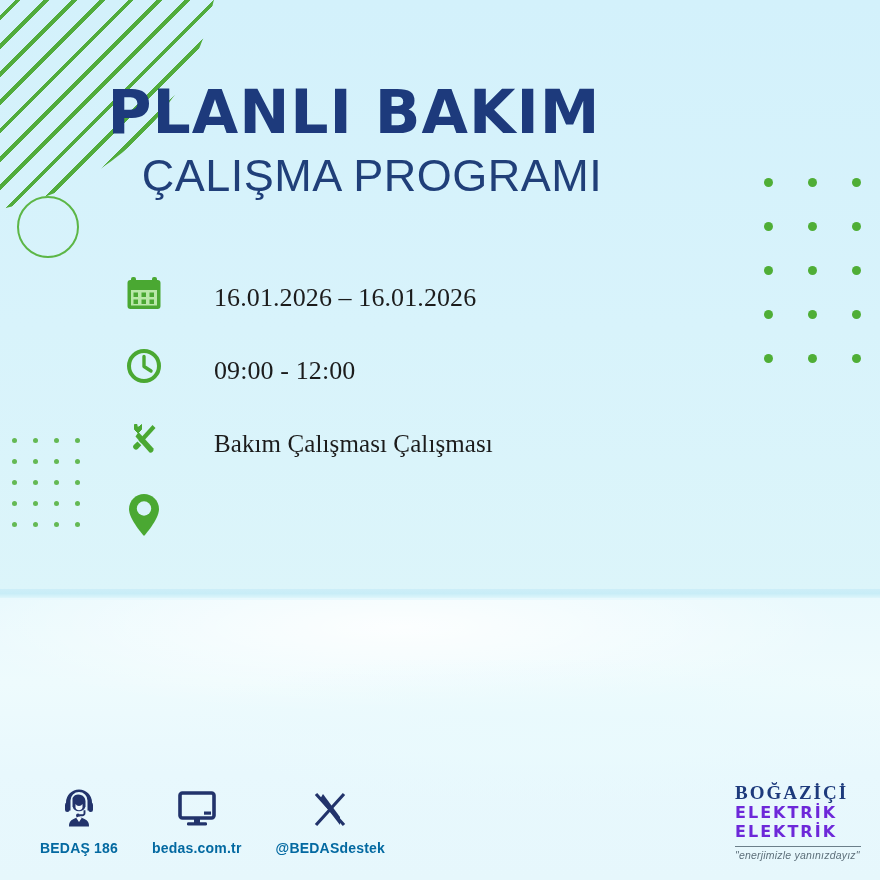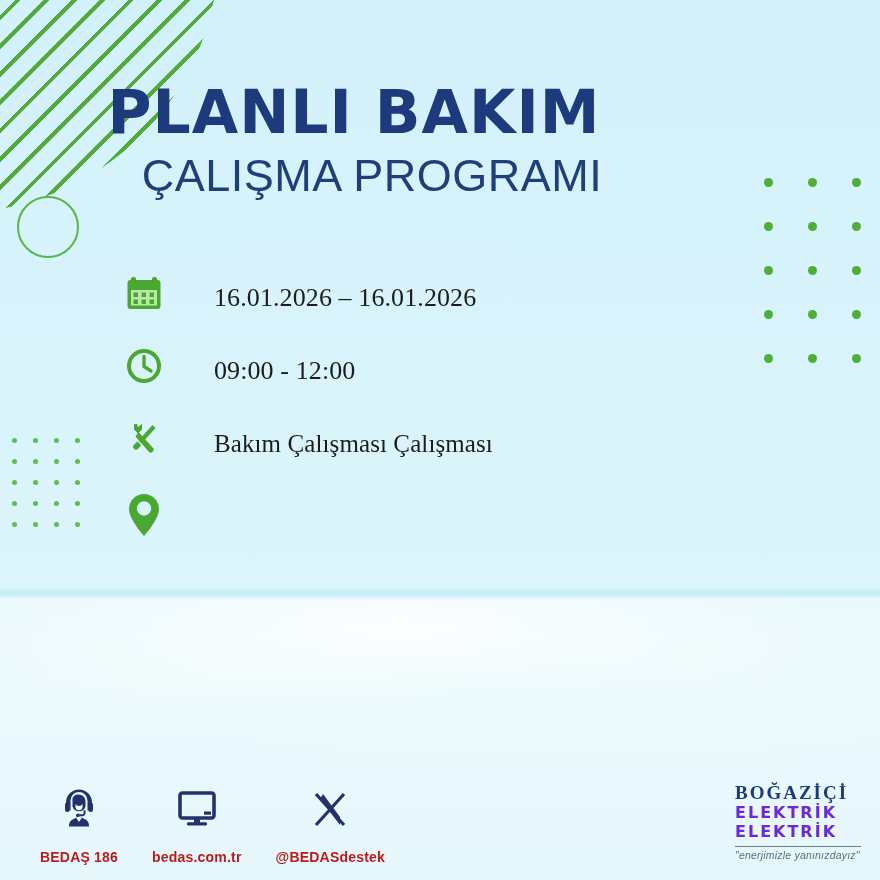--- a/index.html
+++ b/index.html
@@ -96,21 +96,21 @@
   #row-time .txt{font-size:26px;}
   #row-desc{margin-bottom:20px;}
   #row-loc .txt{max-width:620px;}
 
   
   .footer{position:absolute;left:40px;top:786px;display:flex;align-items:flex-start;}
   .fitem{display:flex;flex-direction:column;align-items:center;width:auto;margin-right:34px;}
   .fitem .ficon{height:46px;display:flex;align-items:center;justify-content:center;}
   .fitem .flabel{
     font-family:"Liberation Sans", sans-serif;
-    font-size:14px;font-weight:bold;color:#b91c1c;margin-top:17px;
+    font-size:14px;font-weight:bold;color:#0369a1;margin-top:8px;
     white-space:nowrap;letter-spacing:.2px;
   }
   #foot-web .flabel,#foot-x .flabel{font-weight:bold;}
 
   
   .logo{position:absolute;left:735px;top:782px;text-align:left;}
   .logo-l1{font-family:Liberation Serif, serif;font-size:19px;font-weight:bold;
            color:#1d3a7c;letter-spacing:2.0px;line-height:1.18;}
   .logo-l2,.logo-l3{font-family:"DejaVu Sans", sans-serif;font-size:16px;font-weight:bold;
            color:#6d28d9;letter-spacing:2.0px;line-height:1.18;}

